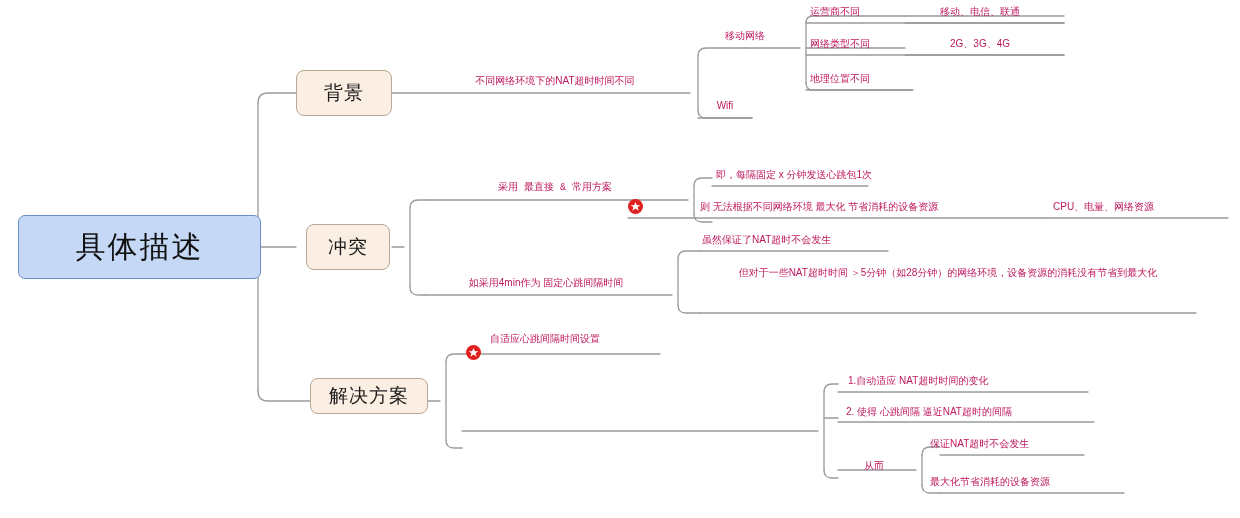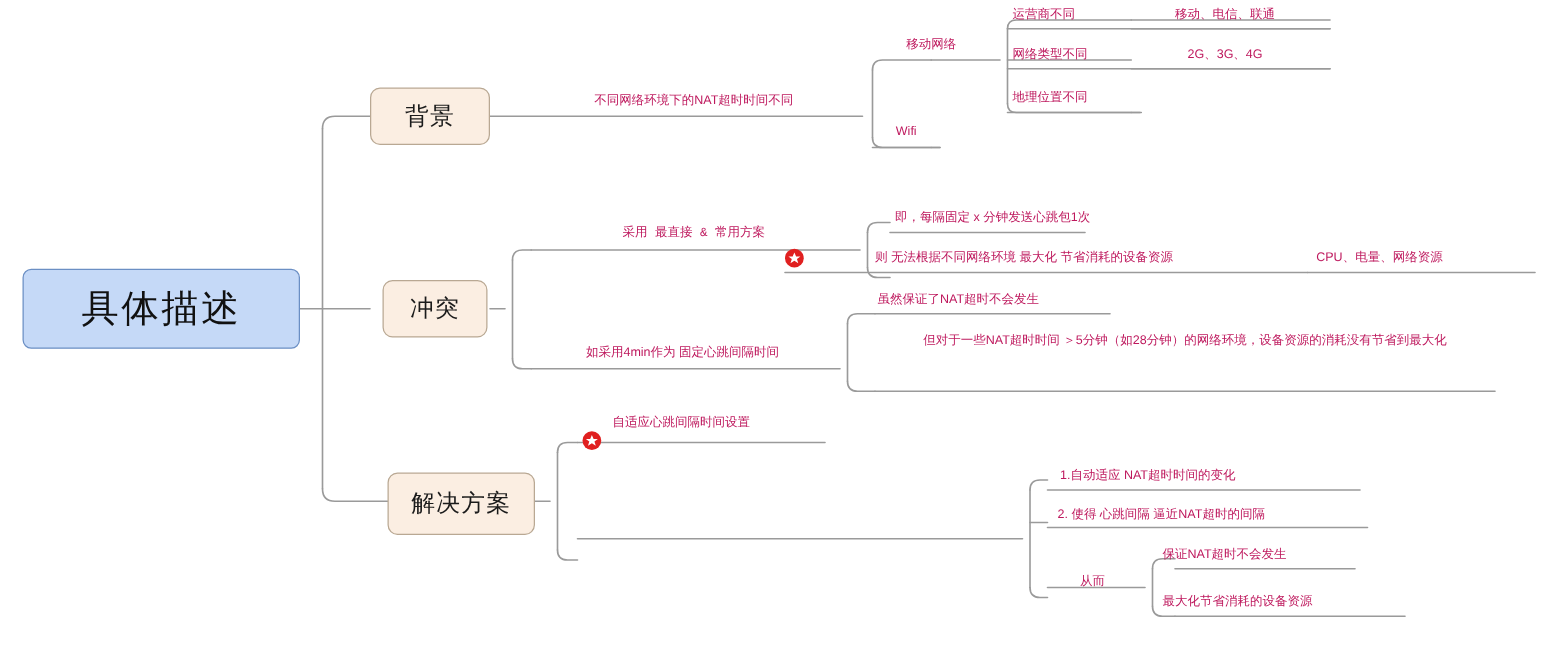--- a/index.html
+++ b/index.html
@@ -156,33 +156,33 @@
       <path d="M838,470 L916,470"></path>
 
       <path d="M922,455 L922,485"></path>
       <path d="M922,455 q0,-8 8,-8 L940,447"></path>
       <path d="M922,485 q0,8 8,8 L940,493"></path>
       <path d="M940,455 L1084,455"></path>
       <path d="M940,493 L1124,493"></path>
     </g>
   </svg>
 
-  <div class="node node-root" style="left:18px; top:215px; width:222px; height:64px;align-items:center;">
+  <div class="node node-root" style="left:18px; top:215px; width:243px; height:64px;align-items:center;">
     <span>具体描述</span>
   </div>
 
   <div class="node node-branch" style="left:296px; top:70px; width:96px; height:46px;">
     <span>背景</span>
   </div>
 
   <div class="node node-branch" style="left:306px; top:224px; width:84px; height:46px;">
     <span>冲突</span>
   </div>
 
-  <div class="node node-branch" style="left:310px; top:378px; width:118px; height:50px;">
+  <div class="node node-branch" style="left:310px; top:378px; width:118px; height:36px;">
     <span>解决方案</span>
   </div>
 
   <div class="lbl center" style="left:424px; top:71px; width:262px;text-align:center;">不同网络环境下的NAT超时时间不同</div>
 
   <div class="lbl center" style="left:700px; top:26px; width:90px;">移动网络</div>
 
   <div class="lbl center" style="left:700px; top:96px; width:50px;">Wifi</div>
 
   <div class="lbl" style="left:810px; top:2px;">运营商不同</div>

